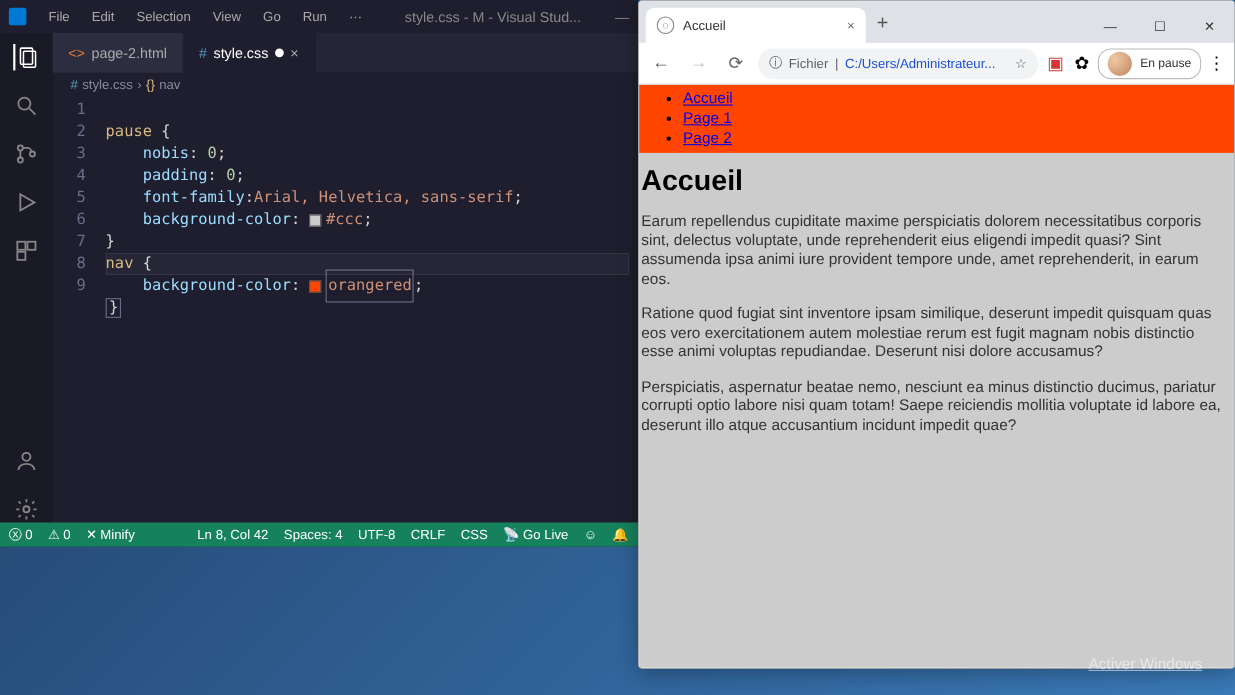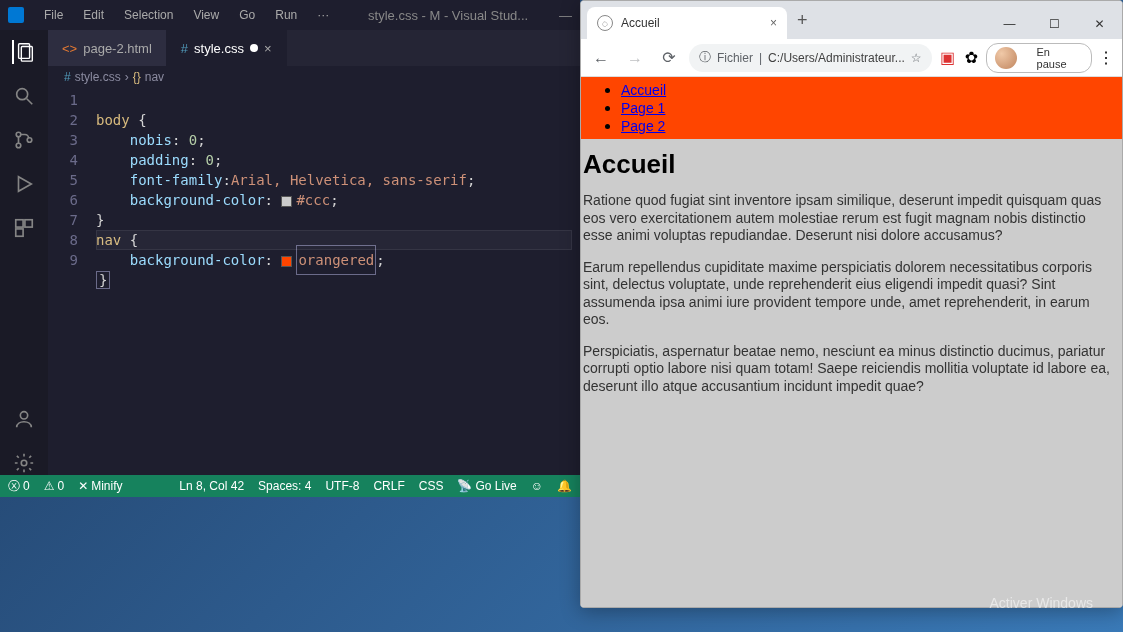--- a/index.html
+++ b/index.html
@@ -98,42 +98,42 @@
 }
 .addr-row {
   height: 38px; background: #fff; display: flex; align-items: center;
   padding: 0 6px; gap: 6px; border-bottom: 1px solid #ddd;
 }
 .addr-row .nav-btn { width: 28px; height: 28px; display: flex; align-items: center; justify-content: center; color: #5f6368; cursor: default; }
 .addr-bar {
   flex: 1; height: 28px; background: #f1f3f4; border-radius: 14px;
   display: flex; align-items: center; padding: 0 10px; font-size: 12px; color: #5f6368; gap: 6px;
 }
-.addr-bar .url { color: #404040; flex: 1; white-space: nowrap; overflow: hidden; text-overflow: ellipsis; }
+.addr-bar .url { color: #1d4ed8; flex: 1; white-space: nowrap; overflow: hidden; text-overflow: ellipsis; }
 .ext-row { display: flex; align-items: center; gap: 4px; }
 .ext-icon { width: 20px; height: 20px; display: flex; align-items: center; justify-content: center; }
 .avatar {
   width: 22px; height: 22px; border-radius: 50%;
   background: radial-gradient(circle at 30% 30%, #f0c9a8, #c0855e);
 }
 .pause-pill {
   border: 1px solid #bbb; border-radius: 12px; padding: 2px 8px; font-size: 11px; color: #333;
-  display: flex; align-items: center; gap: 20px;
+  display: flex; align-items: center; gap: 8px;
 }
 .page-body { flex: 1; background: #ccc; overflow: auto; font-family: Arial, Helvetica, sans-serif; }
 .page-nav { background: #ff4500; padding: 4px 0 4px 30px; }
 .page-nav ul { list-style: disc; padding-left: 10px; margin: 0; }
 .page-nav a { color: #0000ee; text-decoration: underline; font-size: 14px; }
 .page-content { padding: 10px 4px 10px 2px; }
 .page-content h1 { font-size: 26px; font-weight: bold; margin-bottom: 12px; }
 .page-content p { font-size: 14px; color: #333; margin-bottom: 14px; line-height: 1.25; }
 
 .watermark {
   position: absolute; right: 30px; bottom: 20px; color: rgba(255,255,255,0.55);
-  font-size: 14px; text-align: right; line-height: 1.3;
+  font-size: 14px; text-align: right; line-height: 1.3; text-decoration: underline;
 }
 svg { display: block; }
 </style>
 </head>
 <body>
 
 <div class="vscode">
   <div class="titlebar">
     <div class="vsclogo"></div>
     <span class="menu-item">File</span>
@@ -222,21 +222,21 @@
             <div>2</div>
             <div>3</div>
           <div>4</div>
             <div>5</div>
             <div>6</div>
           <div>7</div>
             <div>8</div>
             <div>9</div>
         </div>
         <div class="code">
-<div class="cursor-line"></div><span class="kw">body</span><span class="punc"> {</span>
+<div class="cursor-line"></div><span class="kw">pause</span><span class="punc"> {</span>
     <span class="prop">nobis</span><span class="punc">: </span><span class="num">0</span><span class="punc">;</span>
     <span class="prop">padding</span><span class="punc">: </span><span class="num">0</span><span class="punc">;</span>
     <span class="prop">font-family</span><span class="punc">:</span><span class="str">Arial, Helvetica, sans-serif</span><span class="punc">;</span>
     <span class="prop">background-color</span><span class="punc">: </span><span class="color-box" style="background:#ccc"></span><span class="str">#ccc</span><span class="punc">;</span>
 <span class="punc">}</span>
 <span class="kw">nav</span><span class="punc"> {</span>
     <span class="prop">background-color</span><span class="punc">: </span><span class="color-box" style="background:#ff4500"></span><span style="border:1px solid #6b6b8a;padding:6px 1px"><span class="str">orangered</span></span><span class="punc">;</span>
 <span class="punc" style="border:1px solid #6b6b8a;padding:0 2px">}</span>
         </div>
       </div>
@@ -300,22 +300,22 @@
   <div class="page-body">
     <nav class="page-nav">
       <ul>
         <li><a href="#">Accueil</a></li>
         <li><a href="#">Page 1</a></li>
         <li><a href="#">Page 2</a></li>
       </ul>
     </nav>
     <div class="page-content">
       <h1>Accueil</h1>
+      <p>Earum repellendus cupiditate maxime perspiciatis dolorem necessitatibus corporis sint, delectus voluptate, unde reprehenderit eius eligendi impedit quasi? Sint assumenda ipsa animi iure provident tempore unde, amet reprehenderit, in earum eos.</p>
       <p>Ratione quod fugiat sint inventore ipsam similique, deserunt impedit quisquam quas eos vero exercitationem autem molestiae rerum est fugit magnam nobis distinctio esse animi voluptas repudiandae. Deserunt nisi dolore accusamus?</p>
-      <p>Earum repellendus cupiditate maxime perspiciatis dolorem necessitatibus corporis sint, delectus voluptate, unde reprehenderit eius eligendi impedit quasi? Sint assumenda ipsa animi iure provident tempore unde, amet reprehenderit, in earum eos.</p>
       <p>Perspiciatis, aspernatur beatae nemo, nesciunt ea minus distinctio ducimus, pariatur corrupti optio labore nisi quam totam! Saepe reiciendis mollitia voluptate id labore ea, deserunt illo atque accusantium incidunt impedit quae?</p>
     </div>
   </div>
 </div>
 
 <div class="watermark">
   <div>Activer Windows</div>
 </div>
 
 </body></html>

